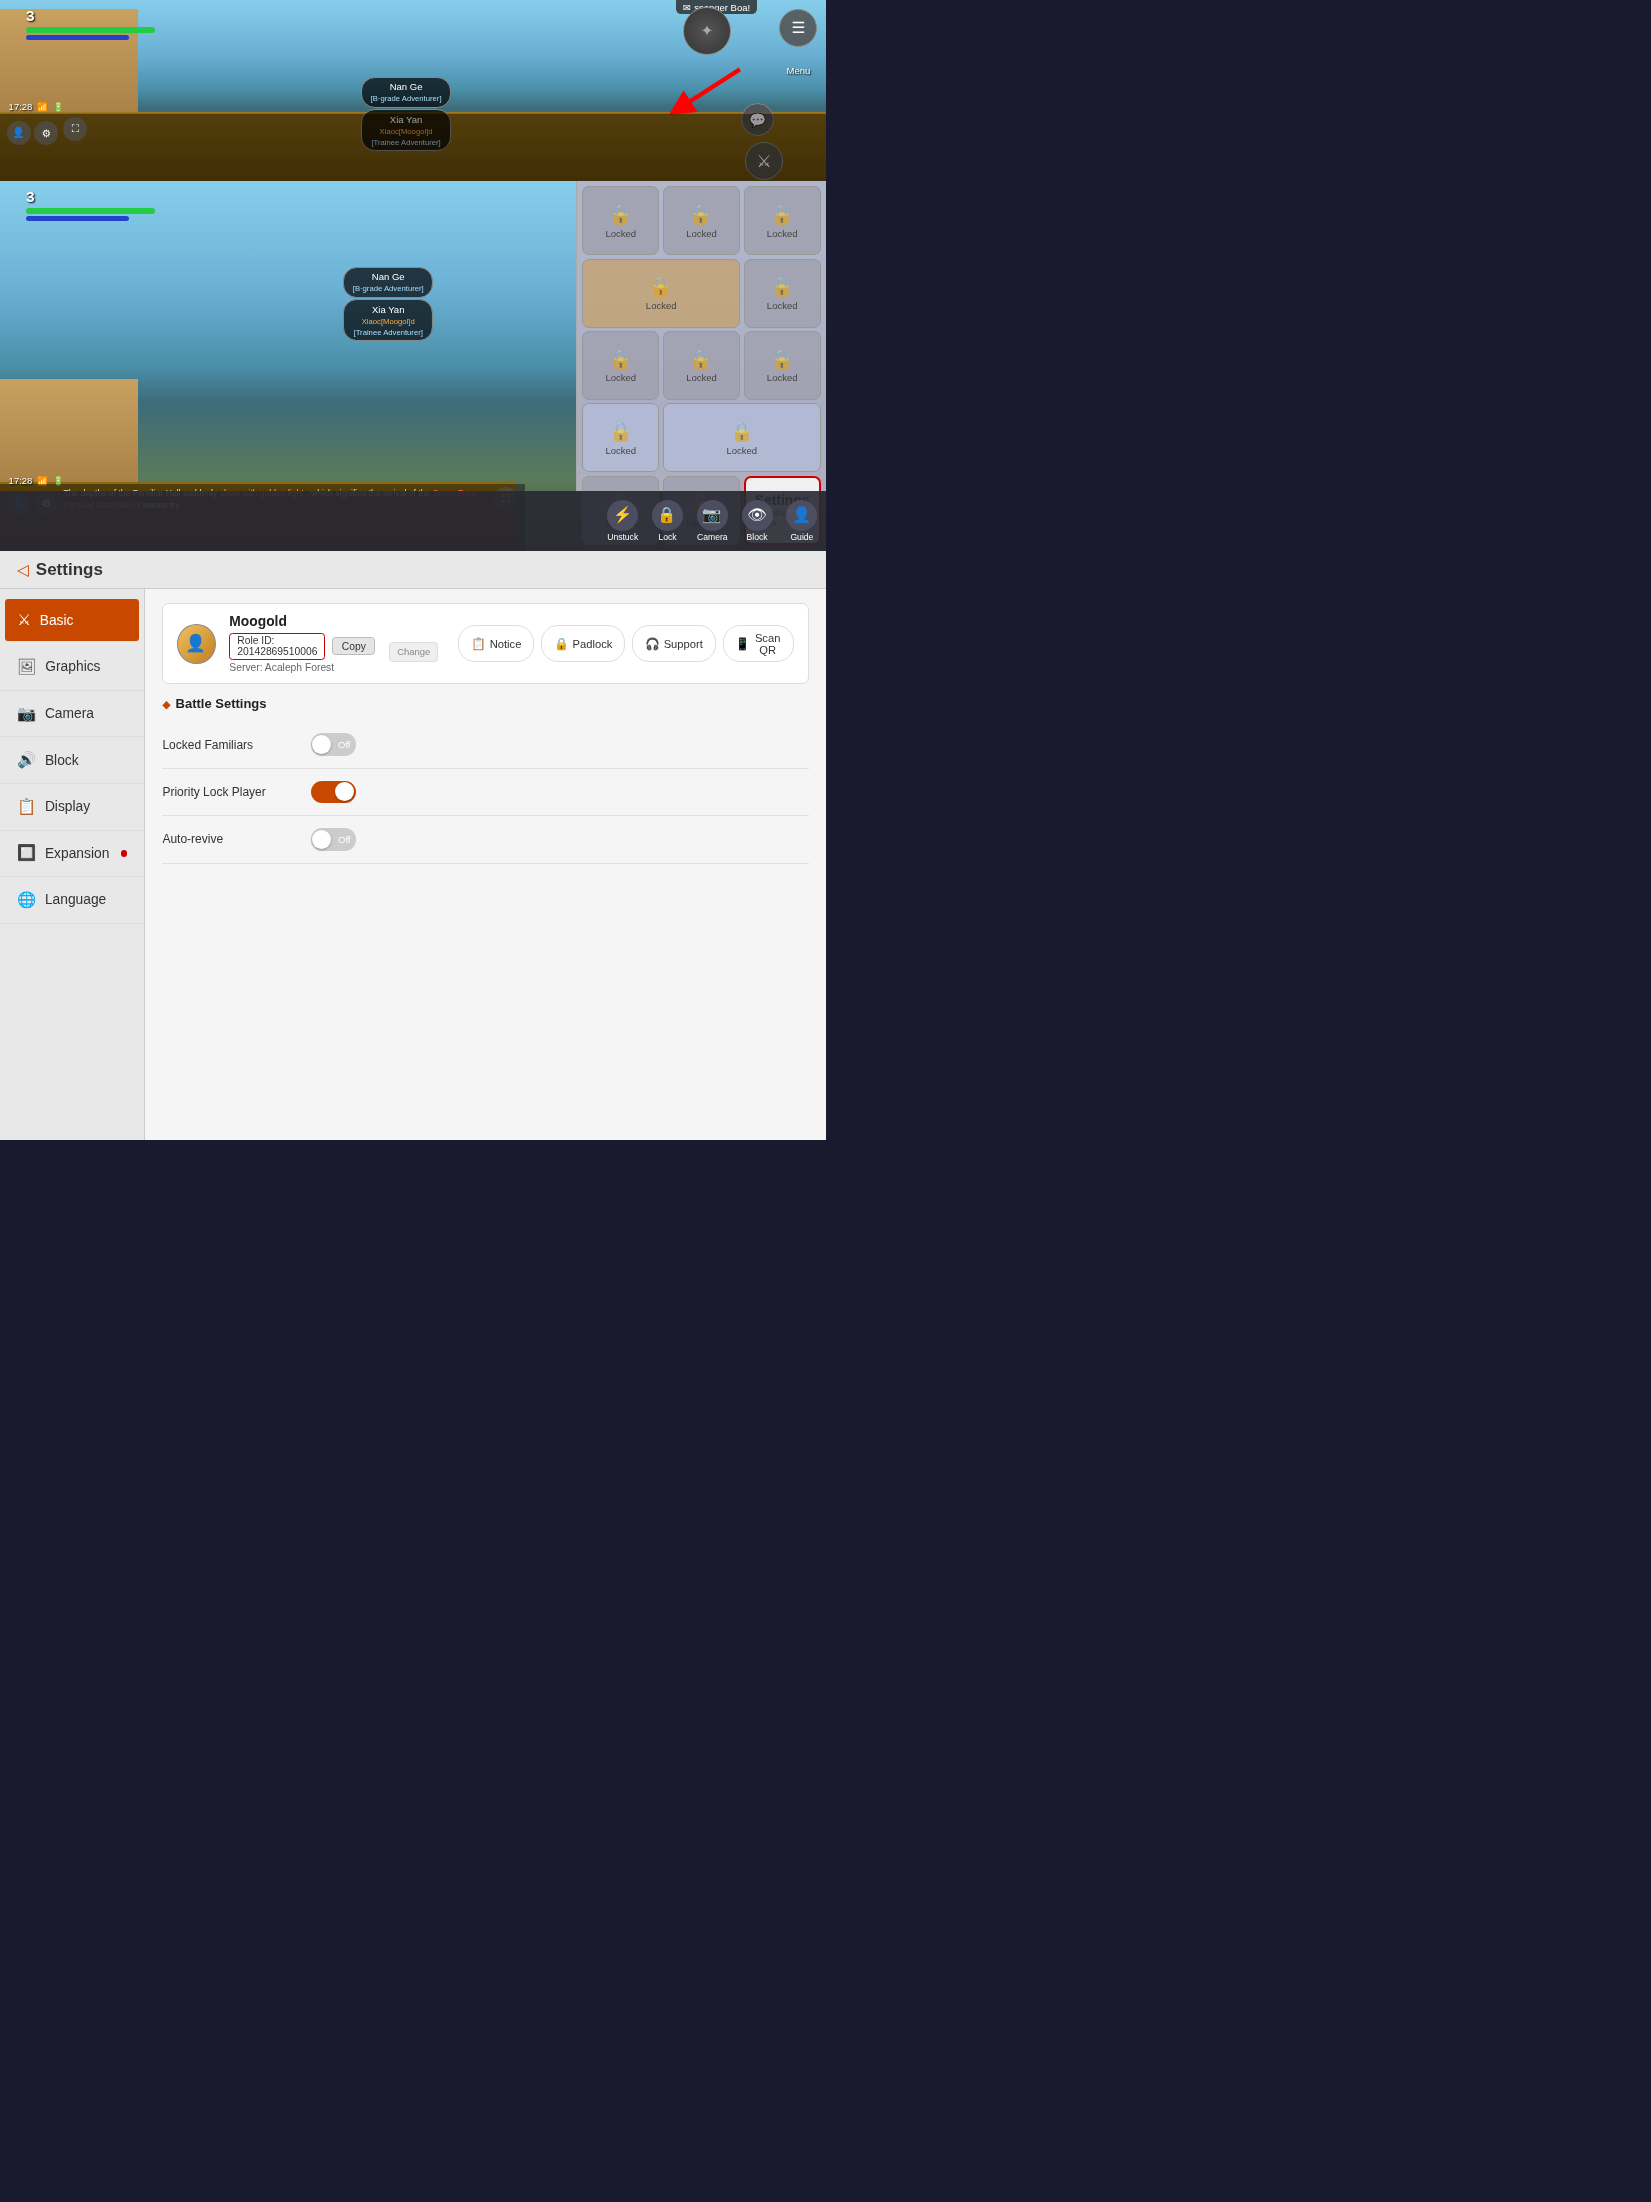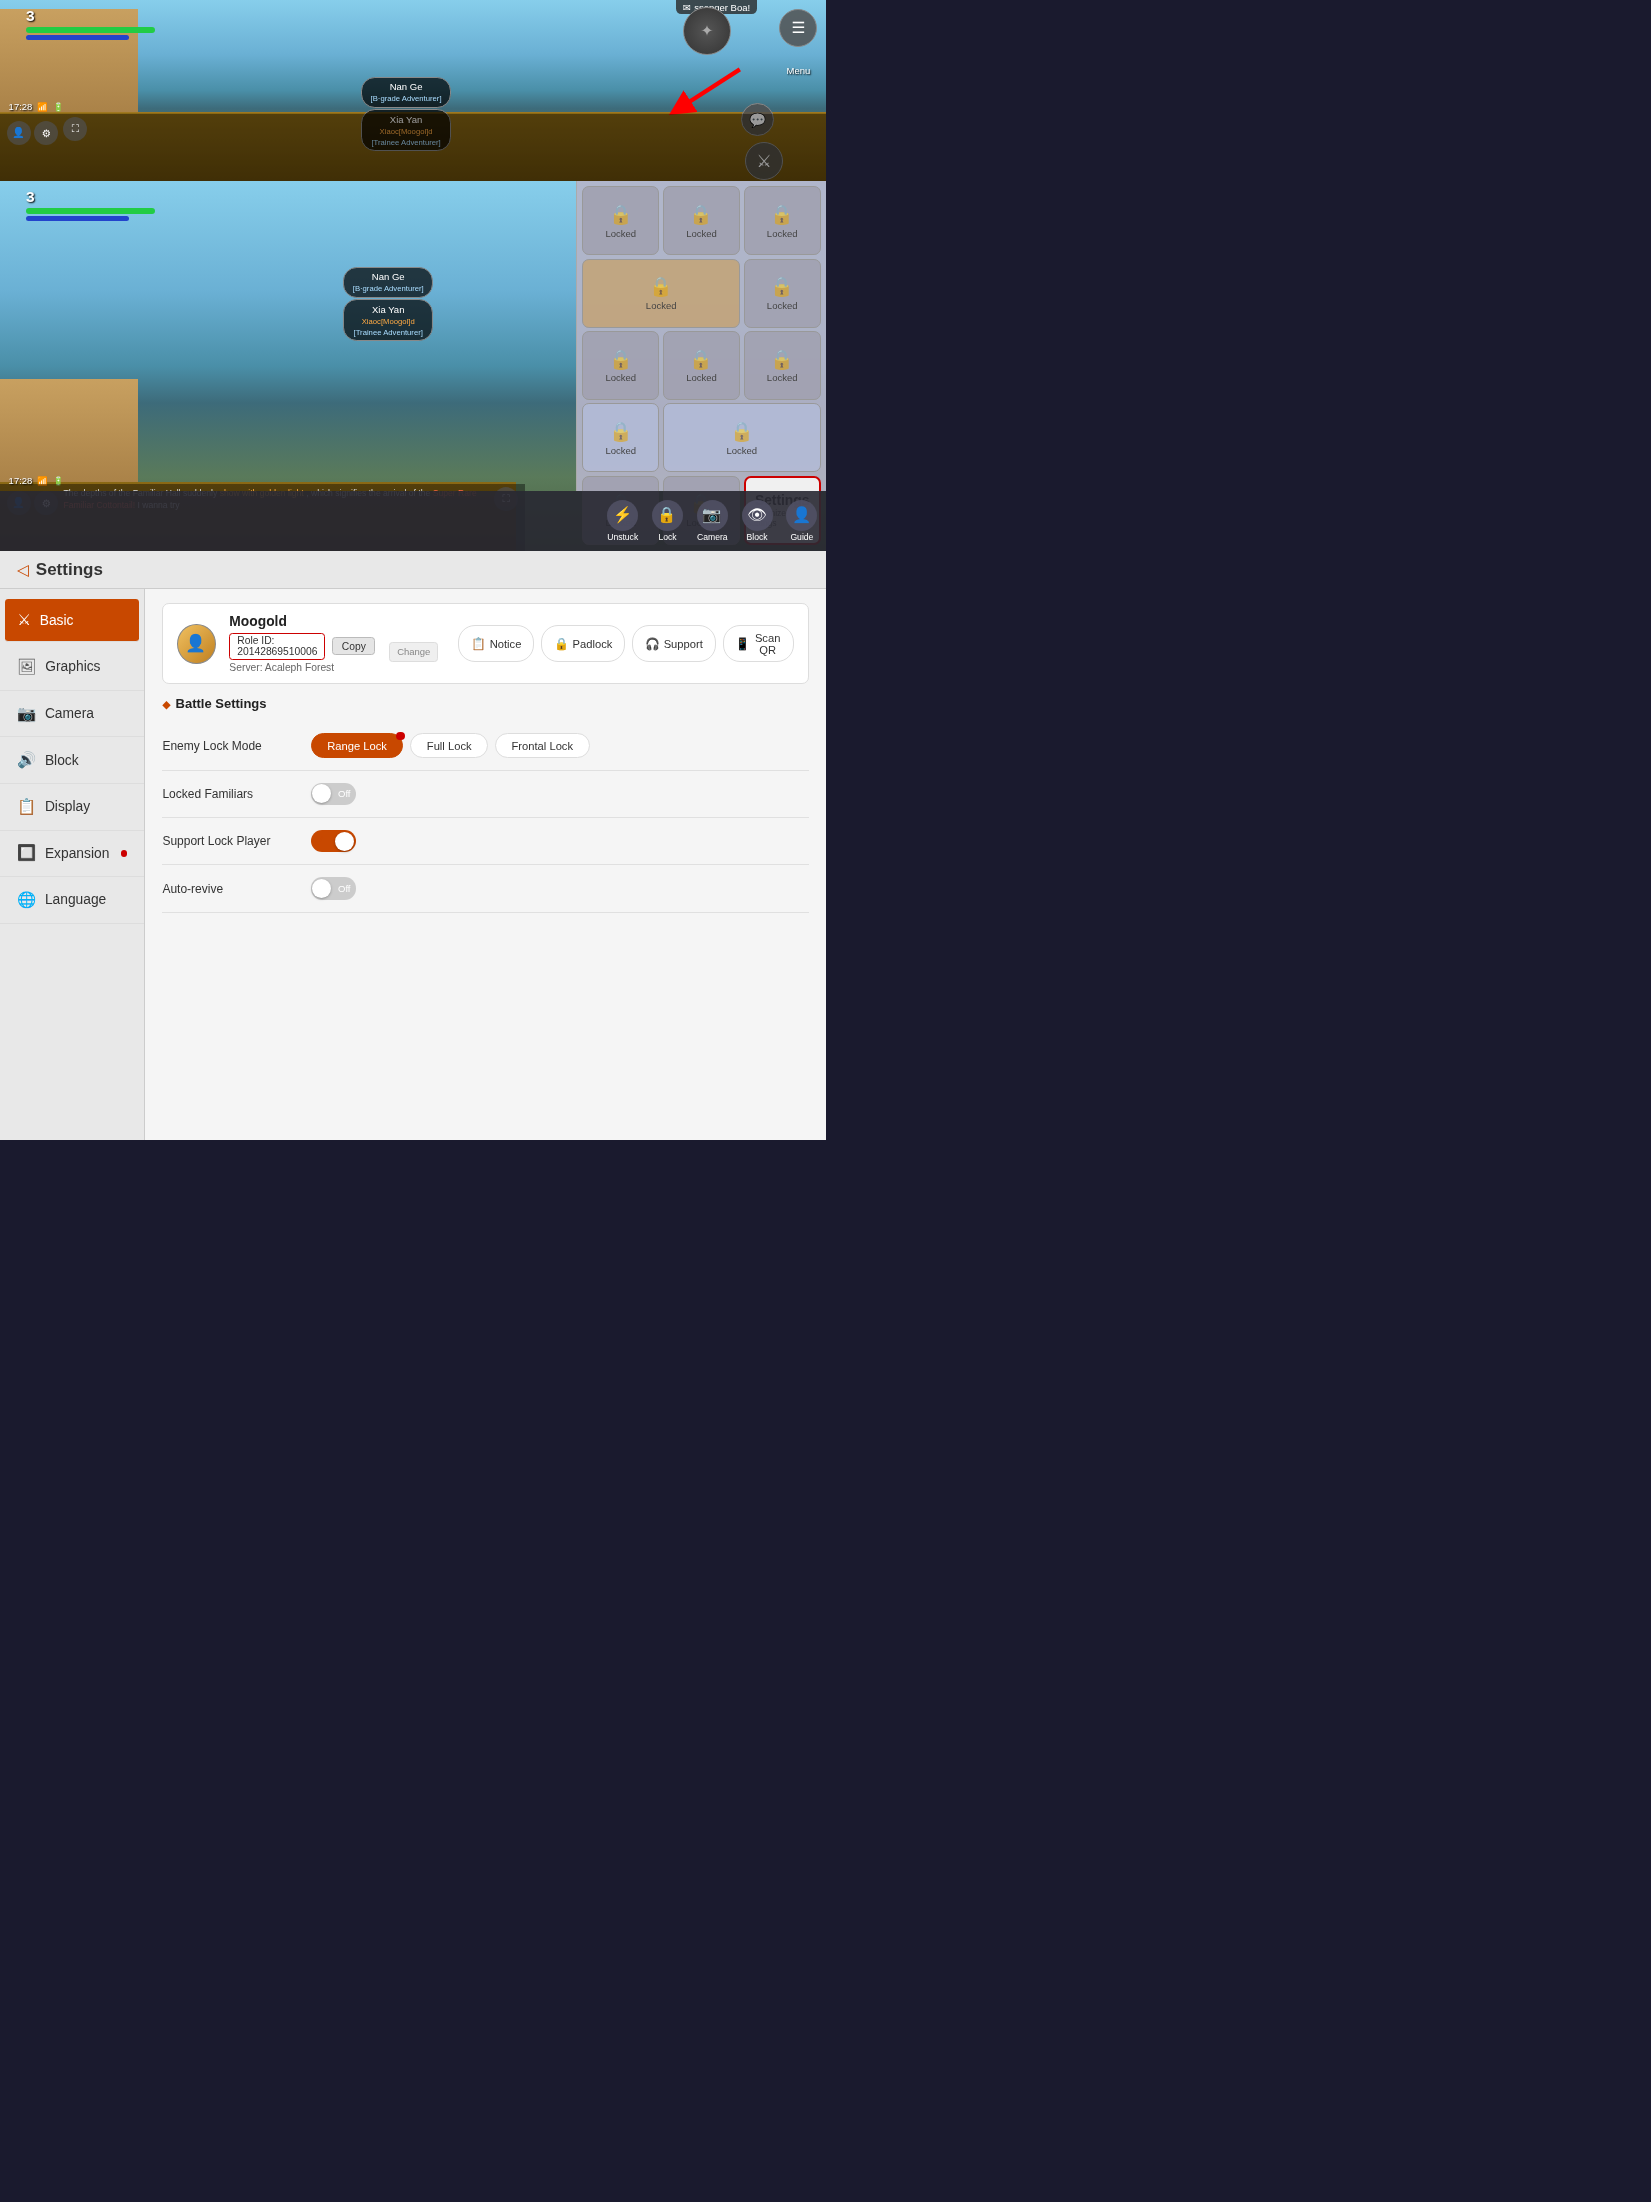--- a/index.html
+++ b/index.html
@@ -823,39 +823,31 @@
           <button class="action-btn">
             <span class="btn-icon">📱</span>
             <span>Scan QR</span>
           </button>
         </div>
       </div>
     </div>
 
     <div class="section-title">Battle Settings</div>
 
-    <div class="setting-row">
-      <span class="setting-label">Enemy Lock Mode</span>
-      <div class="lock-mode-group">
-        <button class="lock-btn active">Range Lock</button>
-        <button class="lock-btn">Full Lock</button>
-        <button class="lock-btn">Frontal Lock</button>
-      </div>
-    </div>
 
     <div class="setting-row">
       <span class="setting-label">Locked Familiars</span>
       <div class="toggle off">
         <span class="toggle-label">Off</span>
         <div class="toggle-knob"></div>
       </div>
     </div>
 
     <div class="setting-row">
-      <span class="setting-label">Support Lock Player</span>
+      <span class="setting-label">Priority Lock Player</span>
       <div class="toggle on">
         <span class="check-icon">✓</span>
         <div class="toggle-knob"></div>
       </div>
     </div>
 
     <div class="setting-row">
       <span class="setting-label">Auto-revive</span>
       <div class="toggle off">
         <span class="toggle-label">Off</span>

